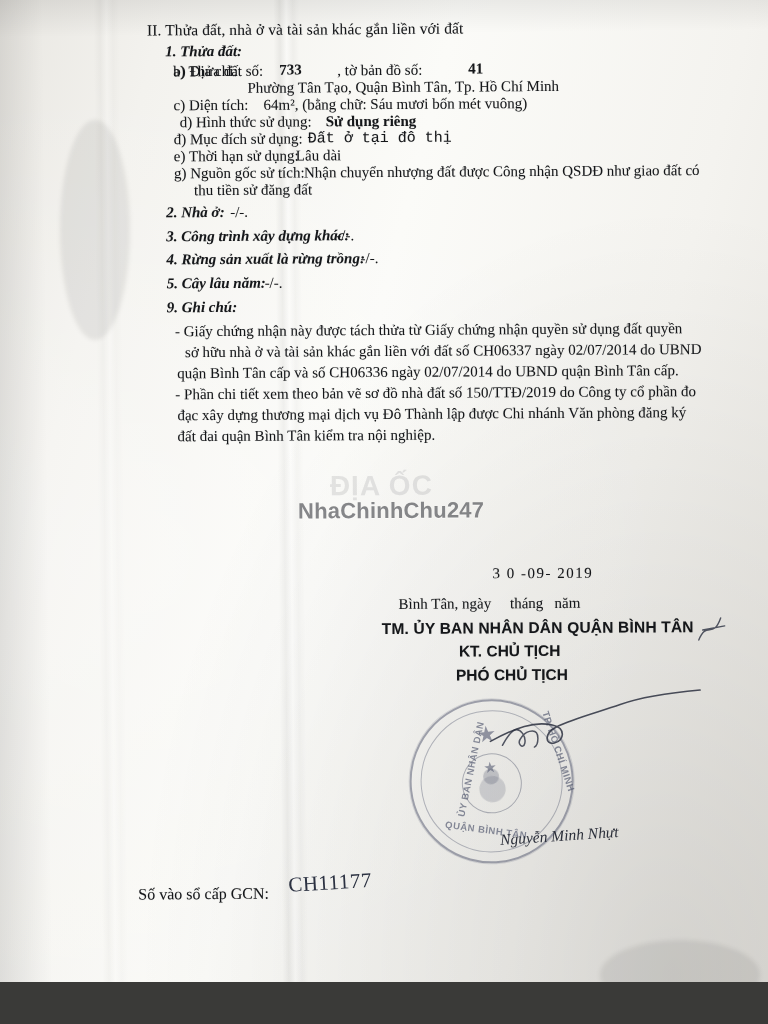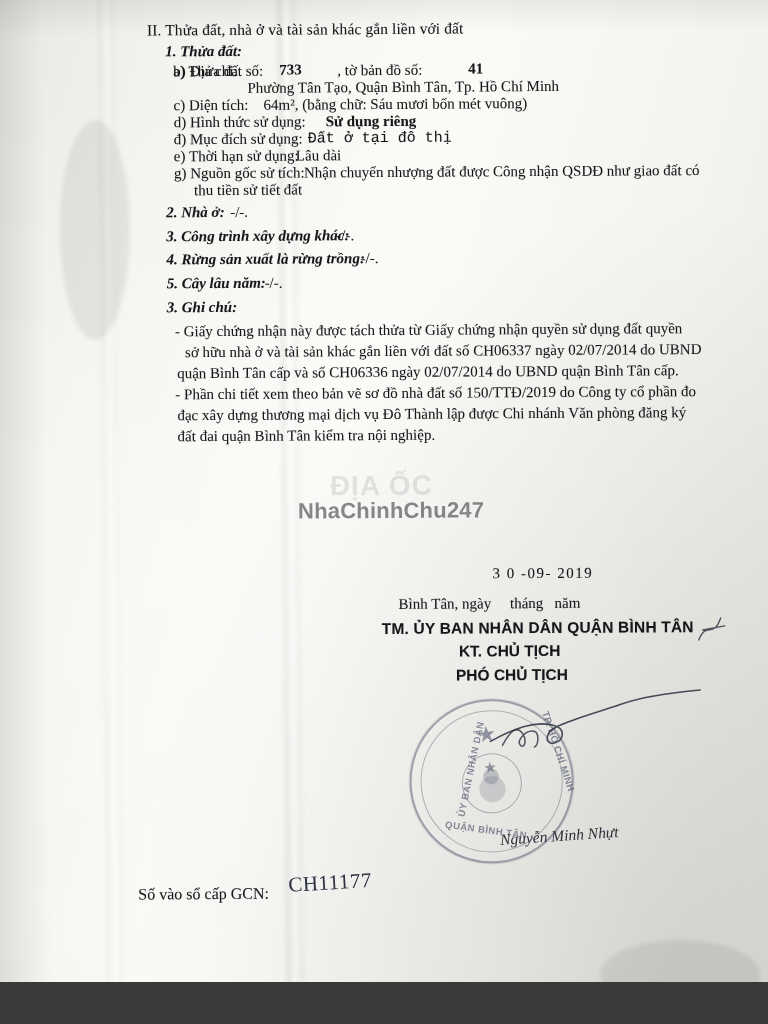--- a/index.html
+++ b/index.html
@@ -213,46 +213,46 @@
     <div class="ln t15 bd" style="left:282px; top:61px;">733</div>
     <div class="ln t15" style="left:340px; top:62px;">, tờ bản đồ số:</div>
     <div class="ln t15 bd" style="left:471px; top:61px;">41</div>
 
     <div class="ln t15" style="left:176px; top:62px;">b) Địa chỉ:</div>
     <div class="ln t15" style="left:250px; top:79px;">Phường Tân Tạo, Quận Bình Tân, Tp. Hồ Chí Minh</div>
 
     <div class="ln t15" style="left:176px; top:96px;">c) Diện tích:</div>
     <div class="ln t15" style="left:266px; top:96px;">64m², (bằng chữ: Sáu mươi bốn mét vuông)</div>
 
-    <div class="ln t15" style="left:176px; top:113px;text-align:center;">d) Hình thức sử dụng:</div>
+    <div class="ln t15" style="left:182px; top:113px;text-align:center;">d) Hình thức sử dụng:</div>
     <div class="ln t15" style="left:328px; top:113px;font-weight:bold;">Sử dụng riêng</div>
 
     <div class="ln t15" style="left:176px; top:130px;text-align:right;">đ) Mục đích sử dụng:</div>
     <div class="ln t15" style="left:310px; top:130px;font-family:Liberation Mono, monospace;">Đất ở tại đô thị</div>
 
     <div class="ln t15" style="left:176px; top:147px;">e) Thời hạn sử dụng:</div>
     <div class="ln t15" style="left:298px; top:147px;">Lâu dài</div>
 
     <div class="ln t15" style="left:176px; top:164px;">g) Nguồn gốc sử tích:</div>
     <div class="ln t15" style="left:306px; top:164px;">Nhận chuyển nhượng đất được Công nhận QSDĐ như giao đất có</div>
-    <div class="ln t15" style="left:196px; top:181px;">thu tiền sử tiết đất</div>
+    <div class="ln t15" style="left:196px; top:181px;">thu tiền sử đăng đất</div>
 
     <div class="ln t15 it bd" style="left:168px; top:203px;">2. Nhà ở:</div>
     <div class="ln t15" style="left:232px; top:203px;">-/-.</div>
 
     <div class="ln t15 it bd" style="left:168px; top:227px;">3. Công trình xây dựng khác:</div>
     <div class="ln t15" style="left:338px; top:227px;">-/-.</div>
 
     <div class="ln t15 it bd" style="left:168px; top:250px;">4. Rừng sản xuất là rừng trồng:</div>
     <div class="ln t15" style="left:362px; top:250px;">-/-.</div>
 
     <div class="ln t15 it bd" style="left:168px; top:274px;">5. Cây lâu năm:</div>
     <div class="ln t15" style="left:266px; top:274px;">-/-.</div>
 
-    <div class="ln t15 it bd" style="left:168px; top:298px;">3. Ghi chú:</div>
+    <div class="ln t15 it bd" style="left:168px; top:298px;">9. Ghi chú:</div>
 
     <div class="ln t15" style="left:176px; top:322px;">- Giấy chứng nhận này được tách thửa từ Giấy chứng nhận quyền sử dụng đất quyền</div>
     <div class="ln t15" style="left:186px; top:343px;">sở hữu nhà ở và tài sản khác gắn liền với đất số CH06337 ngày 02/07/2014 do UBND</div>
     <div class="ln t15" style="left:178px; top:364px;">quận Bình Tân cấp và số CH06336 ngày 02/07/2014 do UBND quận Bình Tân cấp.</div>
     <div class="ln t15" style="left:176px; top:385px;">- Phần chi tiết xem theo bản vẽ sơ đồ nhà đất số 150/TTĐ/2019 do Công ty cổ phần đo</div>
     <div class="ln t15" style="left:178px; top:406px;">đạc xây dựng thương mại dịch vụ Đô Thành lập được Chi nhánh Văn phòng đăng ký</div>
     <div class="ln t15" style="left:178px; top:427px;">đất đai quận Bình Tân kiểm tra nội nghiệp.</div>
 
     <div class="wm-ghost">ĐỊA ỐC</div>
     <div class="wm">NhaChinhChu247</div>

